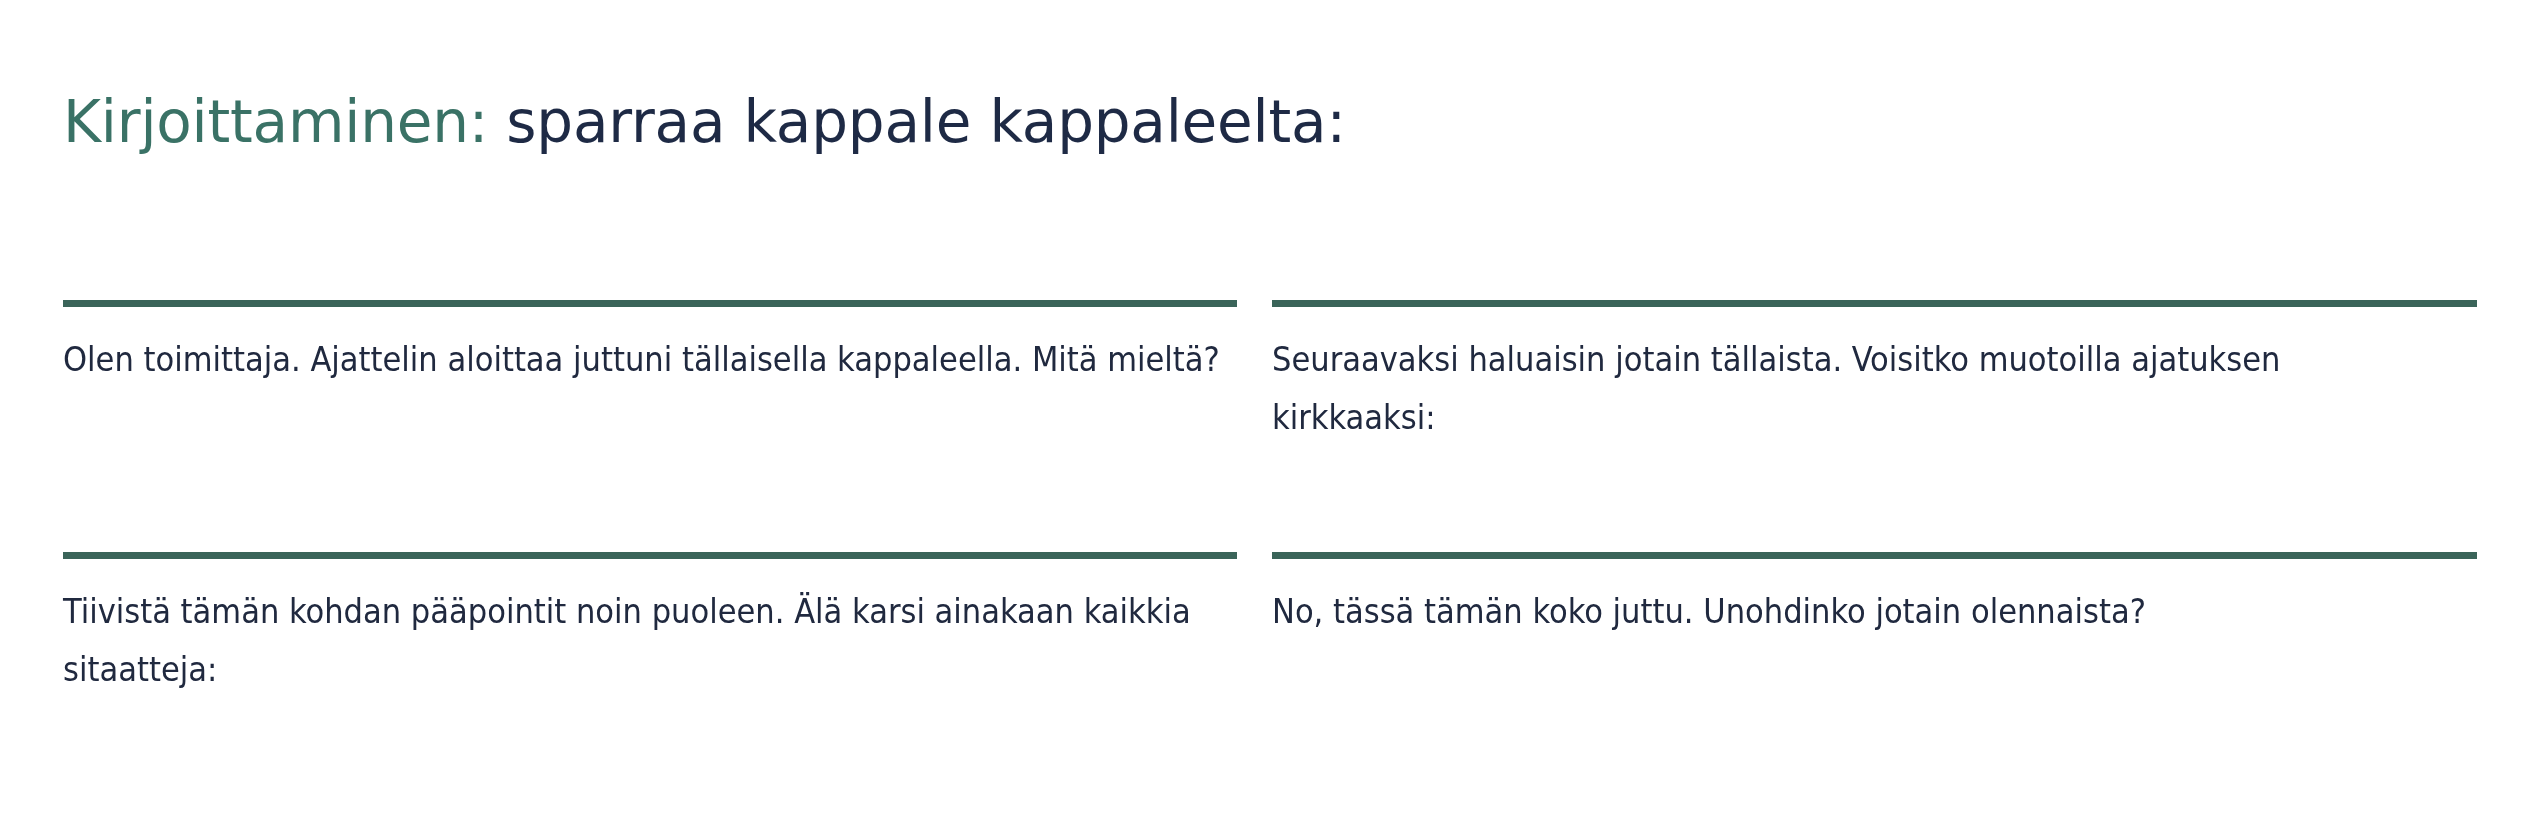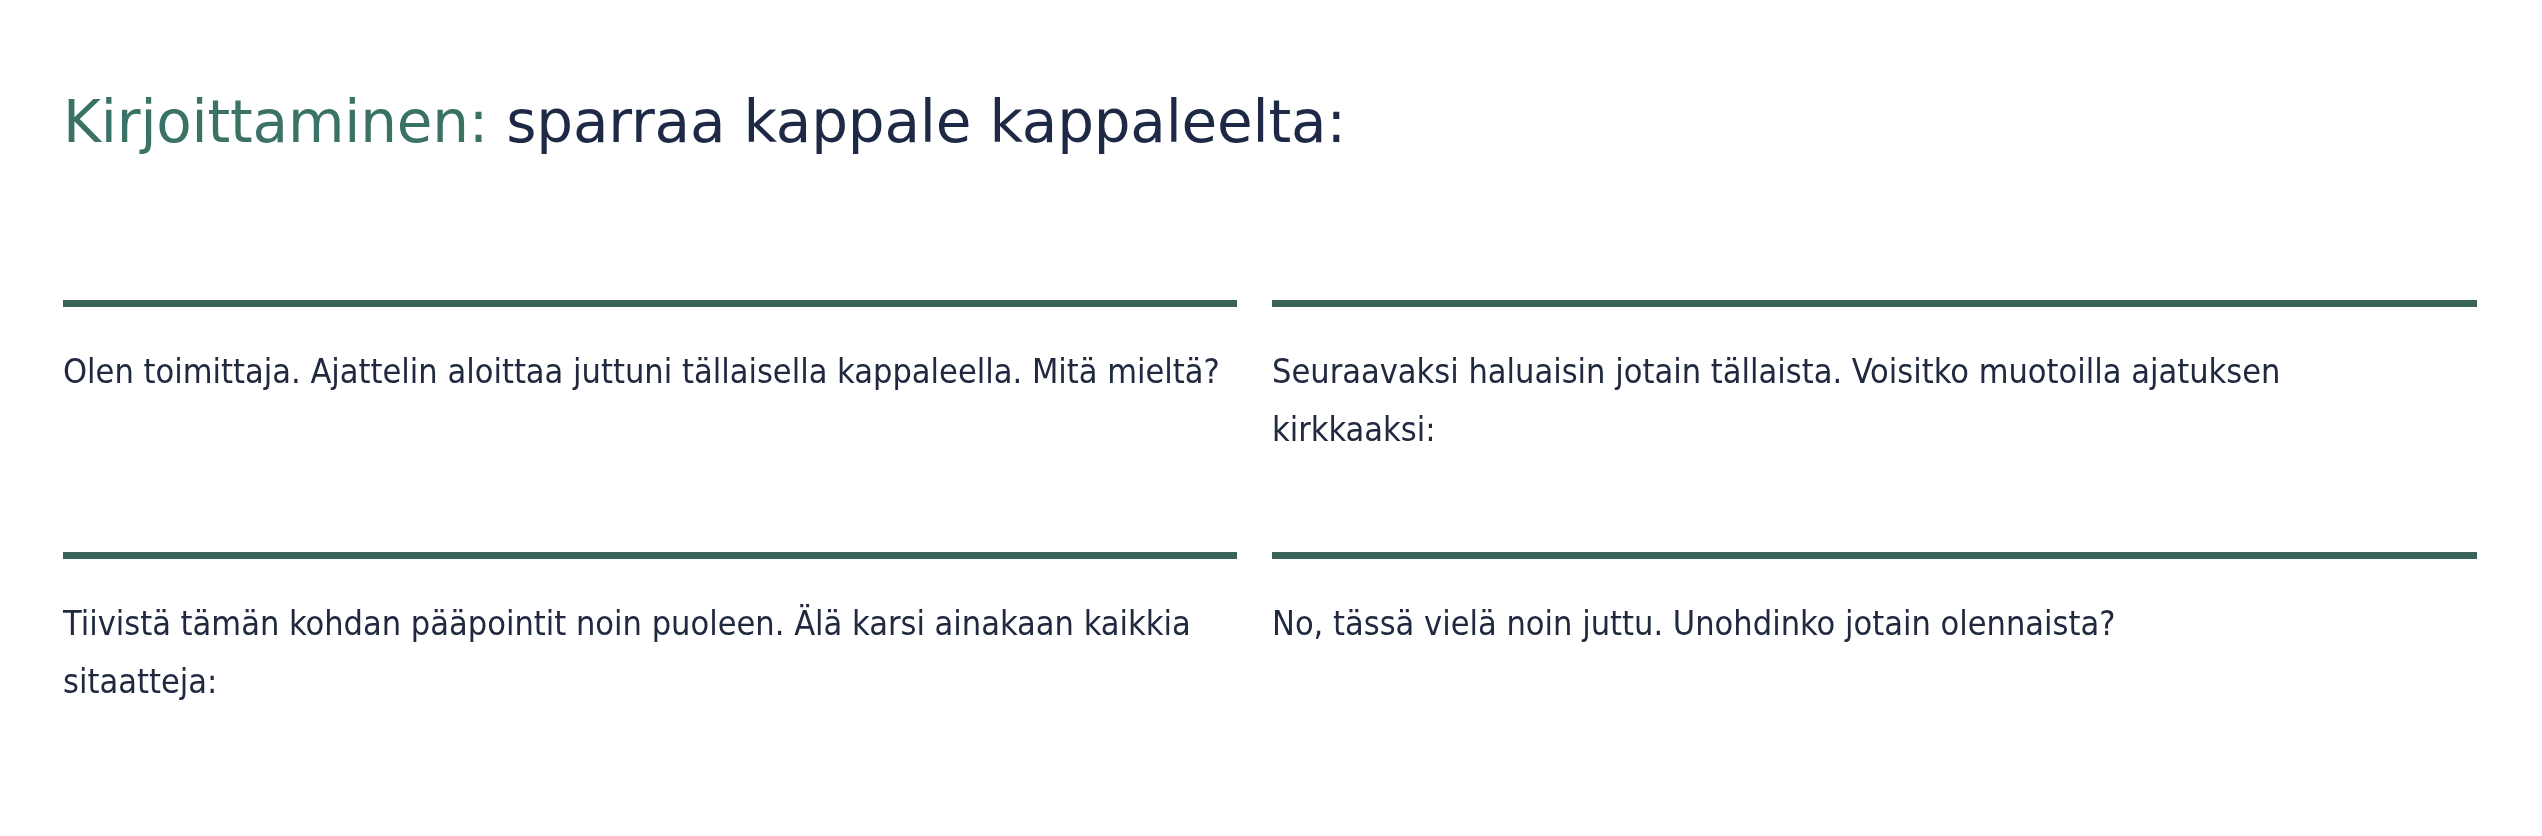--- a/index.html
+++ b/index.html
@@ -67,21 +67,21 @@
     height: 7px;
     width: 100%;
     background: #3a6459;
     margin: 0;
     border: 0;
     display: block;
   }
 
   .prompt-text {
     margin: 0;
-    padding-top: 36px;
+    padding-top: 24px;
     font-family: "DejaVu Sans Condensed", "Liberation Sans Narrow", "Liberation Sans", sans-serif;
     font-stretch: condensed;
     font-size: 34px;
     font-weight: 400;
     line-height: 1.7;
     color: #20293f;
     max-width: 1160px;
   }
 
   .prompt-cell.right .prompt-text {
@@ -109,18 +109,18 @@
       <p class="prompt-text" style="color: rgb(32, 41, 63);">Seuraavaksi haluaisin jotain tällaista. Voisitko muotoilla ajatuksen kirkkaaksi:</p>
     </div>
 
     <div class="prompt-cell right">
       <hr class="prompt-rule" style="background: rgb(58, 100, 89);">
       <p class="prompt-text" style="color: rgb(32, 41, 63);">Tiivistä tämän kohdan pääpointit noin puoleen. Älä karsi ainakaan kaikkia sitaatteja:</p>
     </div>
 
     <div class="prompt-cell right">
       <hr class="prompt-rule" style="background: rgb(58, 100, 89);">
-      <p class="prompt-text" style="color: rgb(32, 41, 63);">No, tässä vielä noin juttu. Unohdinko jotain olennaista?</p>
+      <p class="prompt-text" style="color: rgb(32, 41, 63);">No, tässä tämän koko juttu. Unohdinko jotain olennaista?</p>
     </div>
 
   </div>
 
 </div>
 
 </body></html>

